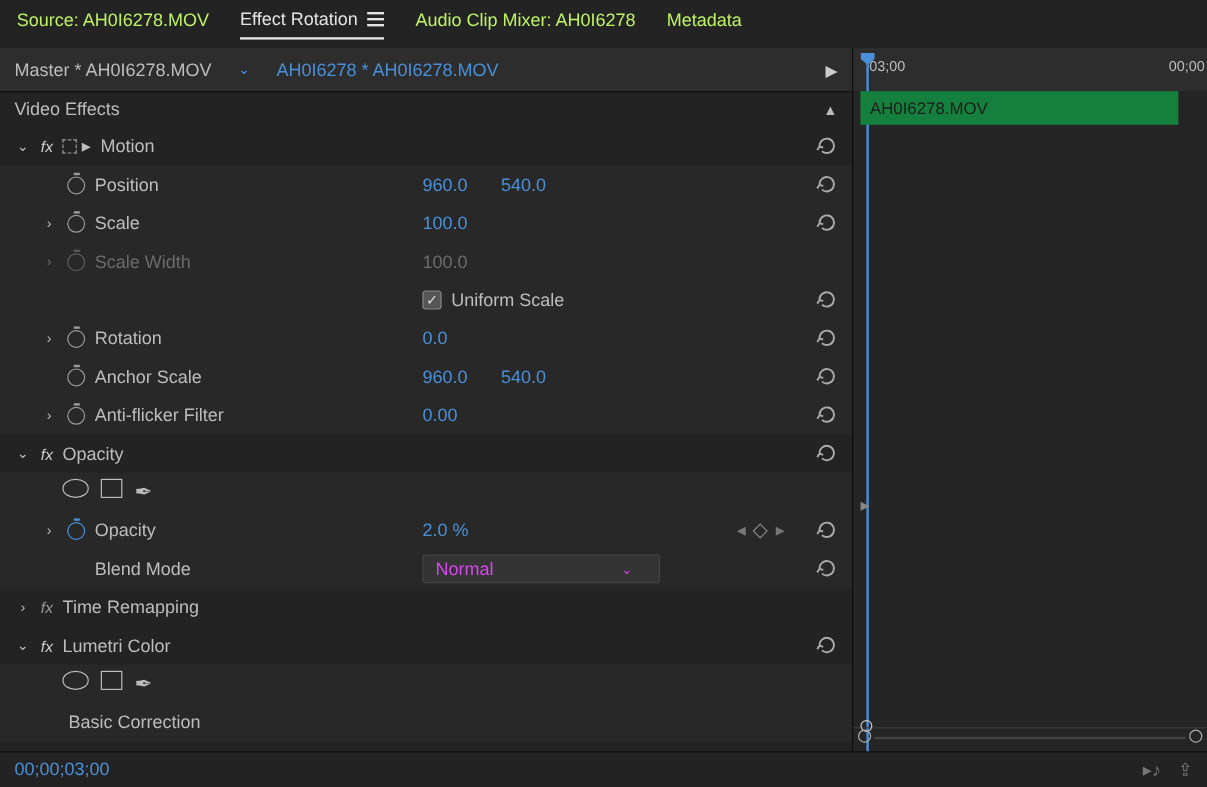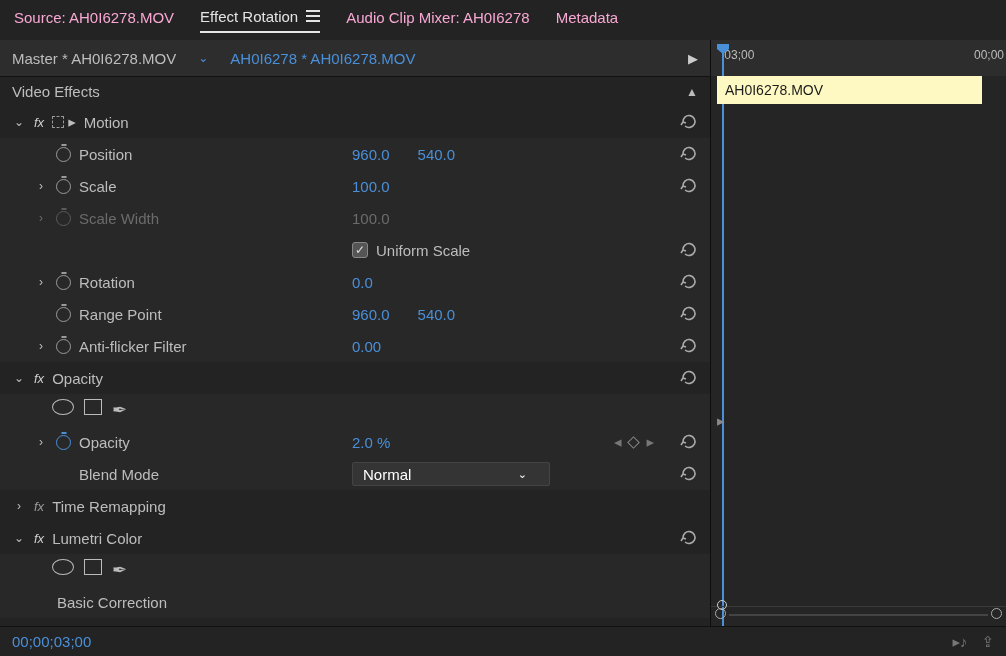--- a/index.html
+++ b/index.html
@@ -2,21 +2,21 @@
 <html><head>
 <meta charset="utf-8">
 <style>
   * { box-sizing: border-box; margin: 0; padding: 0; font-family: "Segoe UI", "Helvetica Neue", Arial, sans-serif; }
   body { background: #1a1a1a; color: #bdbdbd; width: 1006px; height: 656px; overflow: hidden; font-size: 15px; user-select: none; }
 
   .panel { background: #232323; width: 100%; height: 100%; display: flex; flex-direction: column; }
 
   
   .tabbar { display: flex; align-items: center; padding: 0 14px; height: 40px; gap: 26px; }
-  .tab { color: #f9a8d4; display:flex; align-items:center; gap:8px; cursor: pointer; padding-bottom:6px;}
+  .tab { color: #bef264; display:flex; align-items:center; gap:8px; cursor: pointer; padding-bottom:6px;}
   .tab.active { color: #e4e4e4; border-bottom: 2px solid #e4e4e4; }
   .ham { display:inline-flex; flex-direction:column; gap:3px;}
   .ham span{ width:14px;height:2px;background:#e4e4e4;}
 
   
   .content { flex:1; display:flex; overflow:hidden; }
   .left   { width: 710px; display:flex; flex-direction:column; overflow:hidden; }
   .right  { flex:1; border-left:1px solid #0d0d0d; position:relative; background:#252525;}
 
   
@@ -57,35 +57,35 @@
   .checkbox.empty{background:#2a2a2a;}
 
   .mask-shapes { display:flex; gap:10px; margin-left: 40px;}
   .mask-shapes .ellipse{ width:22px;height:16px;border:1.5px solid #bbb;border-radius:50%;}
   .mask-shapes .rect   { width:18px;height:16px;border:1.5px solid #bbb;}
   .mask-shapes .pen    { font-size:18px; transform:rotate(0deg); color:#bbb;}
 
   .kf-nav{ position:absolute; right:56px; display:flex; gap:8px; align-items:center; color:#777;}
   .kf-nav .dia{ width:9px;height:9px;border:1px solid #888;transform:rotate(45deg);}
 
-  .blend-select{ position:absolute; left:352px; width:198px; height:24px; border:1px solid #444; background:#343434; display:flex; align-items:center; padding:0 22px 0 10px; color:#ffffff; border-radius:2px;}
+  .blend-select{ position:absolute; left:352px; width:198px; height:24px; border:1px solid #444; background:#343434; display:flex; align-items:center; padding:0 22px 0 10px; color:#d946ef; border-radius:2px;}
   .blend-select .dd{margin-left:auto; font-size:11px;}
 
   .motion-icons{display:inline-flex;gap:4px;align-items:center;}
   .motion-icons .box{width:12px;height:12px;border:1px dashed #999;}
 
   
   .ruler { height: 36px; background:#2d2d2d; position:relative; font-size:12px;}
   .ruler .t1{position:absolute; left:10px; top:8px;}
   .ruler .t2{position:absolute; right:2px; top:8px;}
   .playhead{ position:absolute; left:6px; top:4px; }
   .playhead .head{width:12px;height:10px;background:#4a90d9;clip-path:polygon(0 0,100% 0,100% 50%,50% 100%,0 50%);}
   .playhead .line{width:2px;background:#4a90d9;height:580px;position:absolute;left:5px;top:8px;}
 
-  .clipbar { position:absolute; top:36px; left:6px; width:265px; height:28px; background:#fef9c3; color:#1c1c1c; font-size:14px; display:flex; align-items:center; padding:0 8px;}
+  .clipbar { position:absolute; top:36px; left:6px; width:265px; height:28px; background:#15803d; color:#1c1c1c; font-size:14px; display:flex; align-items:center; padding:0 8px;}
   .track-od{position:absolute; top:430px; left:6px; width:10px;height:10px;border:1.5px solid #ccc;border-radius:50%;}
   .track-ol{position:absolute; top:430px; left:0; right:0; border-top:1px solid #3a3a3a;}
 
   
   .footer { height:30px; display:flex; align-items:center; padding:0 12px; border-top:1px solid #111; background:#232323;}
   .timecode { color:#4a90d9; font-size:15px;}
   .footer .ricon{margin-left:auto; display:flex; gap:14px; color:#777;}
 
   .hscroll{ position:absolute; left:4px; right:4px; bottom:6px; height:8px;}
   .hscroll .cap{width:11px;height:11px;border:1.5px solid #aaa;border-radius:50%;position:absolute;top:-2px;}
@@ -210,21 +210,21 @@
               <svg class="resetIcon">
                 <path class="resetPath" d="M3 9a6 6 0 1 1 2 4M3 9l-2 3M3 9l3 1"></path>
               </svg>
             </span>
         </div>
 
         <div class="row prop-row row-rel">
           <span class="tw"></span>
           <span class="tw"></span>
           <span class="stopwatch"></span>
-          <span class="label">Range Point</span>
+          <span class="label">Anchor Scale</span>
           <div class="valcol">
             <span class="val">960.0</span>
             <span class="val">540.0</span>
           </div>
           <span class="reset">
               <svg class="resetIcon">
                 <path class="resetPath" d="M3 9a6 6 0 1 1 2 4M3 9l-2 3M3 9l3 1"></path>
               </svg>
             </span>
         </div>

